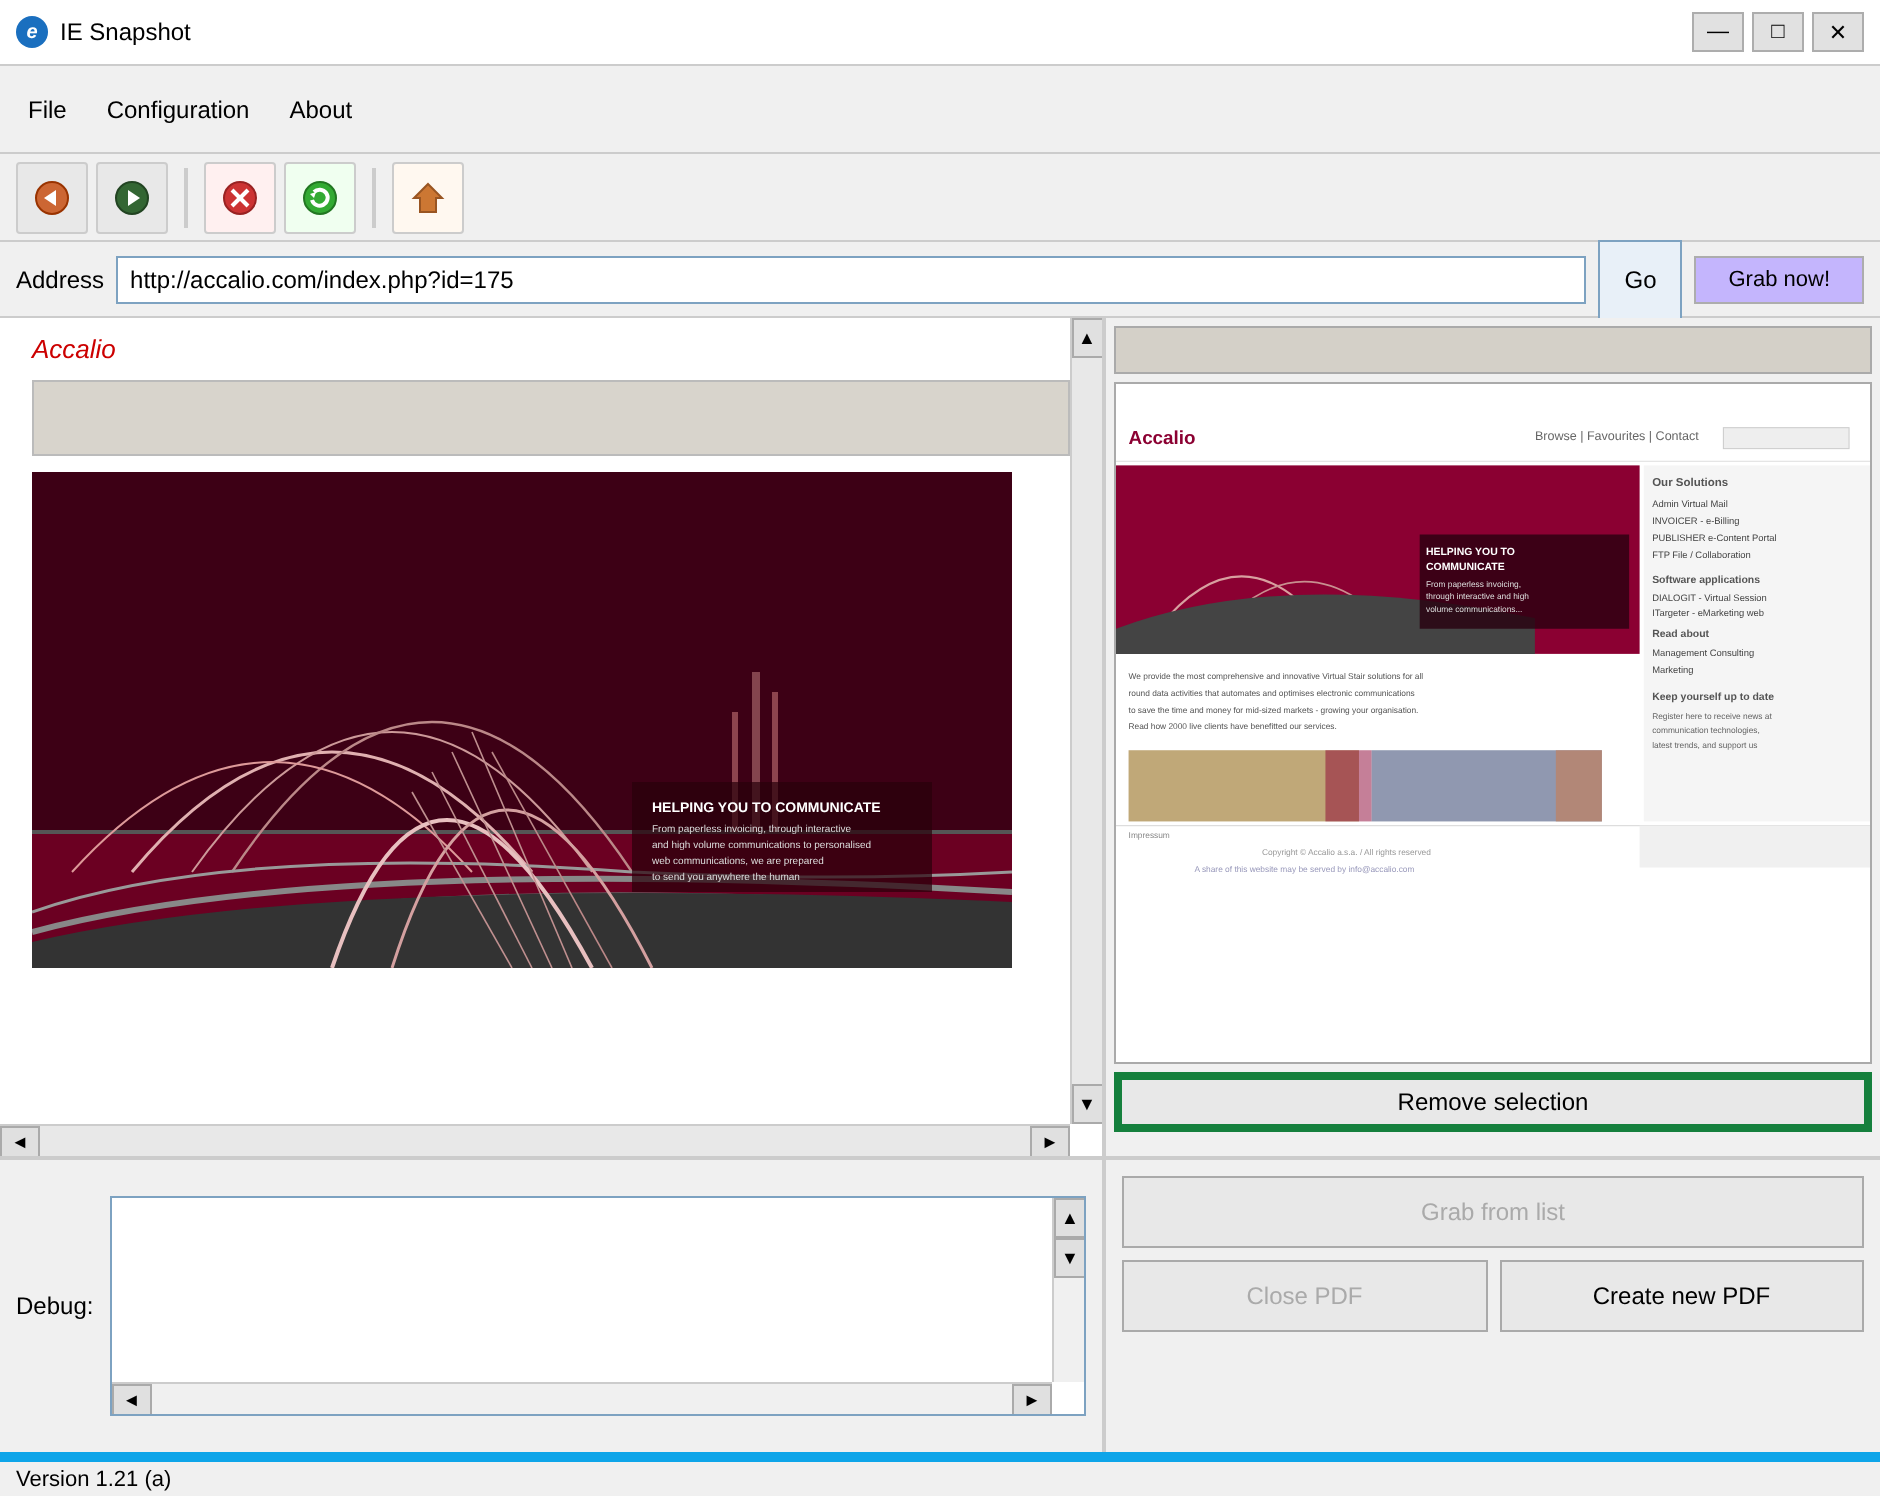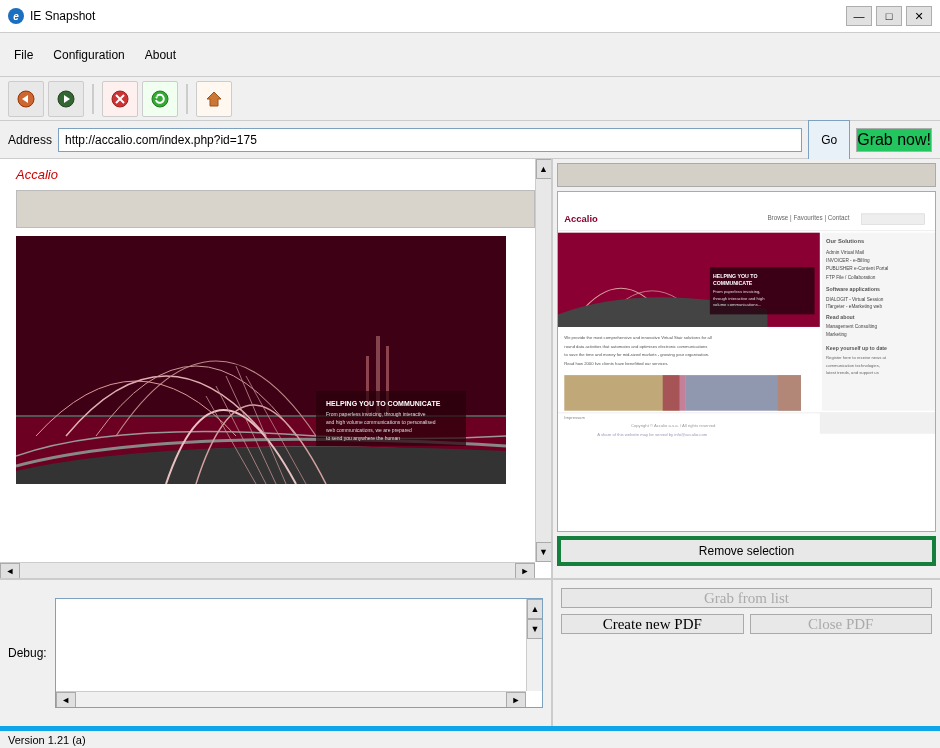--- a/index.html
+++ b/index.html
@@ -115,25 +115,25 @@
     .address-go-btn {
       height: 40px;
       padding: 0 12px;
       border: 1px solid #7da2c1;
       background: #e8f0f8;
       cursor: pointer;
       font-size: 12px;
     }
     .address-grab-btn {
       height: 24px;
-      padding: 0 0;
+      padding: 0 16px;
       border: 1px solid #adadad;
-      background: #22c55e;
-      cursor: pointer;
-      font-size: 16px;
+      background: #c4b5fd;
+      cursor: pointer;
+      font-size: 11px;
     }
 
     
     .main-content {
       flex: 1;
       display: flex;
       flex-direction: row;
       overflow: hidden;
       background: #f0f0f0;
     }
@@ -365,26 +365,25 @@
 
     .right-buttons {
       flex: 1;
       padding: 8px;
       display: flex;
       flex-direction: column;
       gap: 6px;
     }
 
     .action-btn {
-      height: 20px;
+      height: 36px;
       border: 1px solid #aaa;
       background: #e8e8e8;
       cursor: pointer;
-      font-size: 15px;
-      font-family: Liberation Serif, serif;
+      font-size: 12px;
     }
     .action-btn:disabled {
       color: #aaa;
       cursor: default;
     }
 
     .bottom-row {
       display: flex;
       gap: 6px;
     }
@@ -653,22 +652,22 @@
         <div style="width:20px;height:16px;background:#e0e0e0;border:1px solid #aaa;display:flex;align-items:center;justify-content:center;font-size:9px;cursor:pointer;">◄</div>
         <div style="flex:1;background:#f0f0f0;"></div>
         <div style="width:20px;height:16px;background:#e0e0e0;border:1px solid #aaa;display:flex;align-items:center;justify-content:center;font-size:9px;cursor:pointer;">►</div>
       </div>
     </div>
   </div>
 
   <div class="right-buttons">
     <button class="action-btn" disabled="">Grab from list</button>
     <div class="bottom-row">
+      <button class="action-btn" disabled="">Close PDF</button>
       <button class="action-btn">Create new PDF</button>
-      <button class="action-btn" disabled="">Close PDF</button>
     </div>
   </div>
 
 </div>
 
 <div class="status-bar">
   <span class="status-text">Version 1.21 (a)</span>
 </div>
 
 </body></html>

